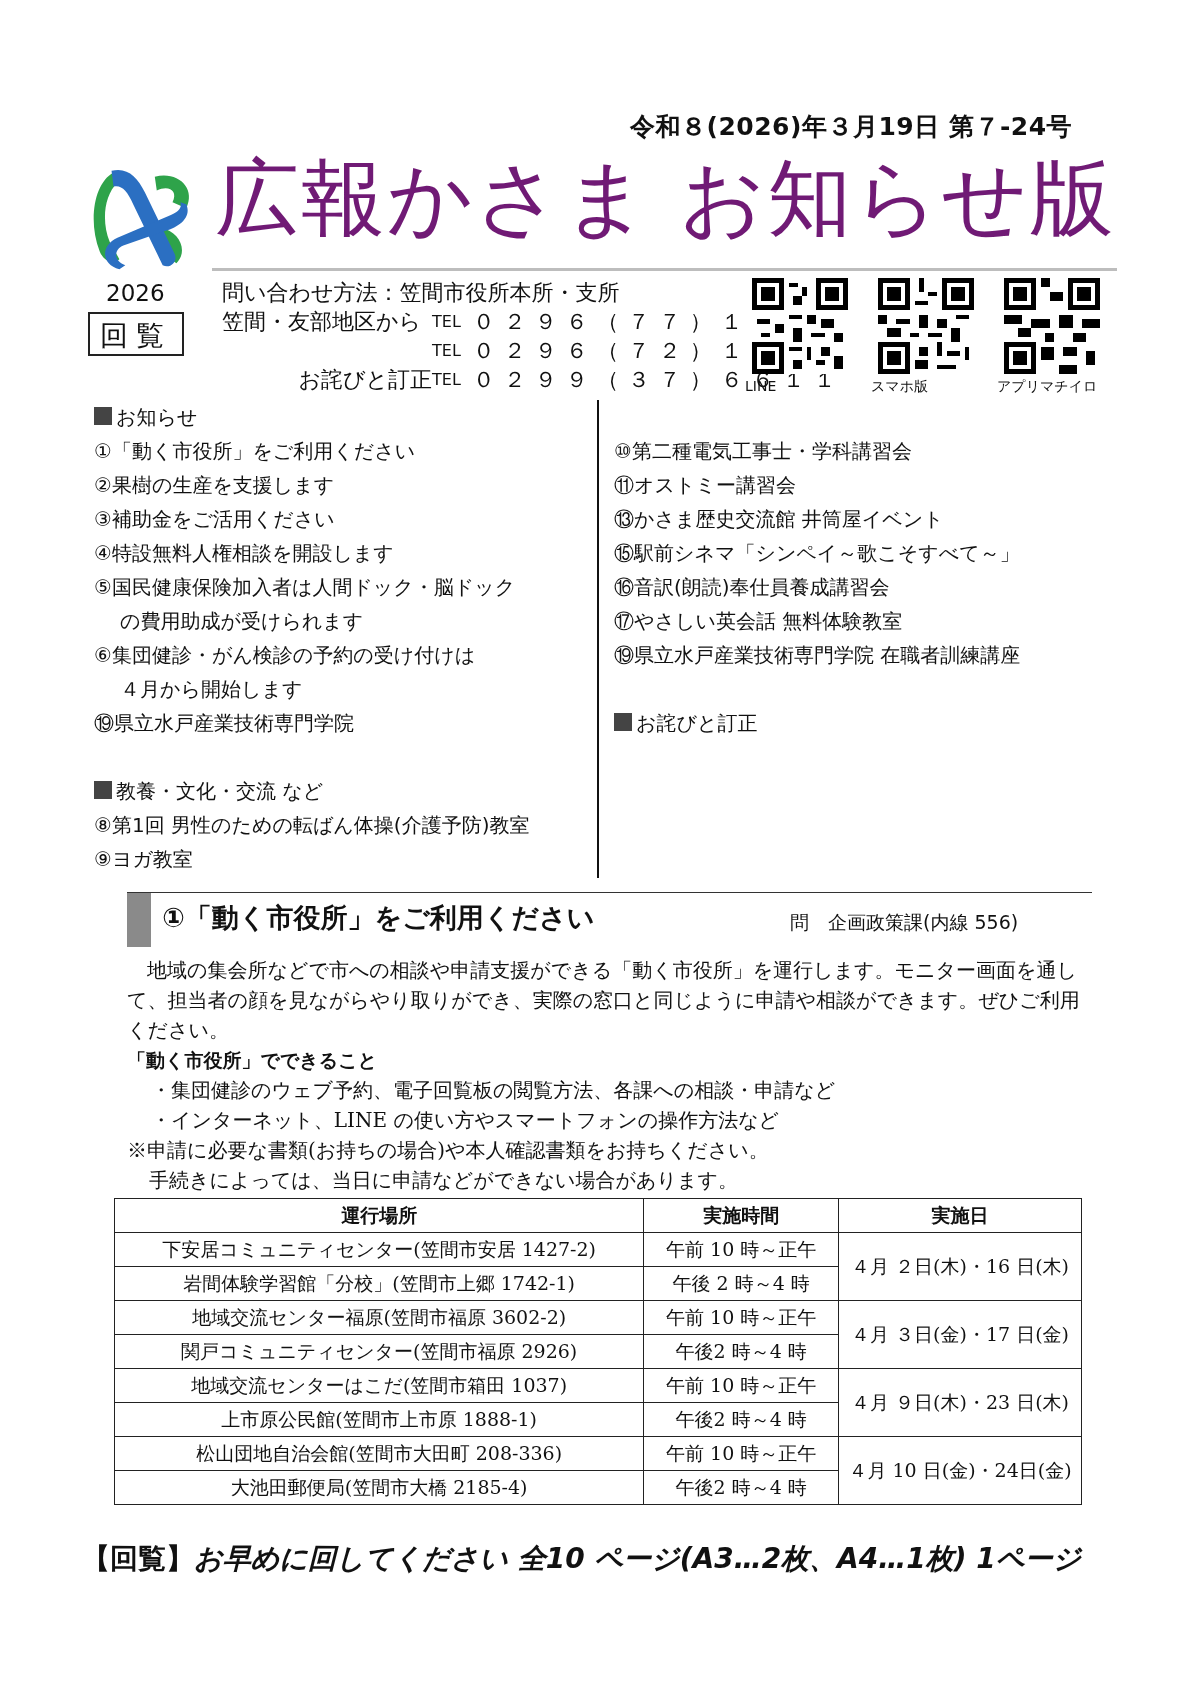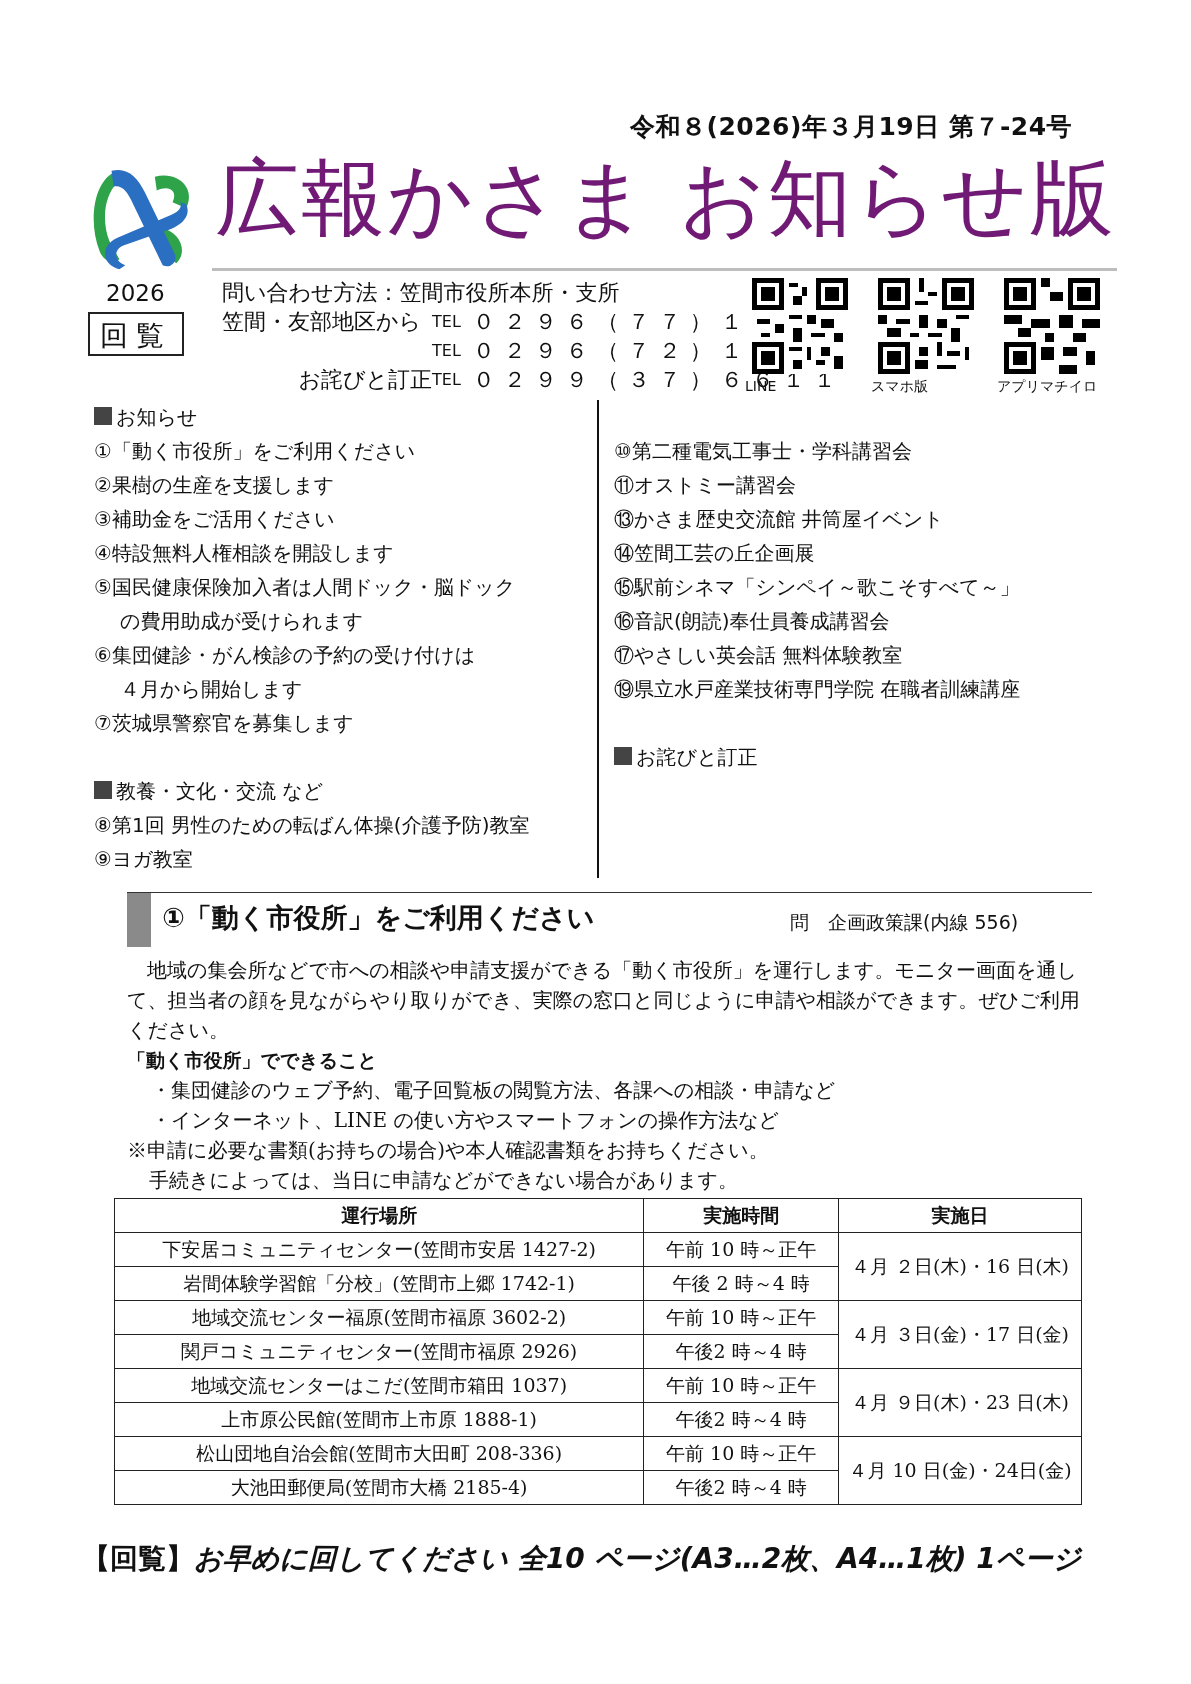--- a/index.html
+++ b/index.html
@@ -190,35 +190,34 @@
 <div class="abs col left">
   <div><span class="sq"></span><span>お知らせ</span></div>
   <div>①「動く市役所」をご利用ください</div>
   <div>②果樹の生産を支援します</div>
   <div>③補助金をご活用ください</div>
   <div>④特設無料人権相談を開設します</div>
   <div>⑤国民健康保険加入者は人間ドック・脳ドック</div>
   <div class="indent">の費用助成が受けられます</div>
   <div>⑥集団健診・がん検診の予約の受け付けは</div>
   <div class="indent">４月から開始します</div>
-  <div>⑦茨城県警察官を募集します</div>
+  <div>⑲県立水戸産業技術専門学院</div>
   <div class="gap"></div>
   <div><span class="sq"></span><span>教養・文化・交流 など</span></div>
   <div>⑧第1回 男性のための転ばん体操(介護予防)教室</div>
   <div>⑨ヨガ教室</div>
 </div>
 
 <div class="abs vline"></div>
 
 <div class="abs col right">
   <div class="gap"></div>
   <div>⑩第二種電気工事士・学科講習会</div>
   <div>⑪オストミー講習会</div>
   <div>⑬かさま歴史交流館 井筒屋イベント</div>
-  <div>⑭笠間工芸の丘企画展</div>
   <div>⑮駅前シネマ「シンペイ～歌こそすべて～」</div>
   <div>⑯音訳(朗読)奉仕員養成講習会</div>
   <div>⑰やさしい英会話 無料体験教室</div>
   <div>⑲県立水戸産業技術専門学院 在職者訓練講座</div>
   <div class="gap"></div>
   <div><span class="sq"></span><span>お詫びと訂正</span></div>
 </div>
 
 <div class="abs sec-rule"></div>
 <div class="abs sec-bar"></div>

